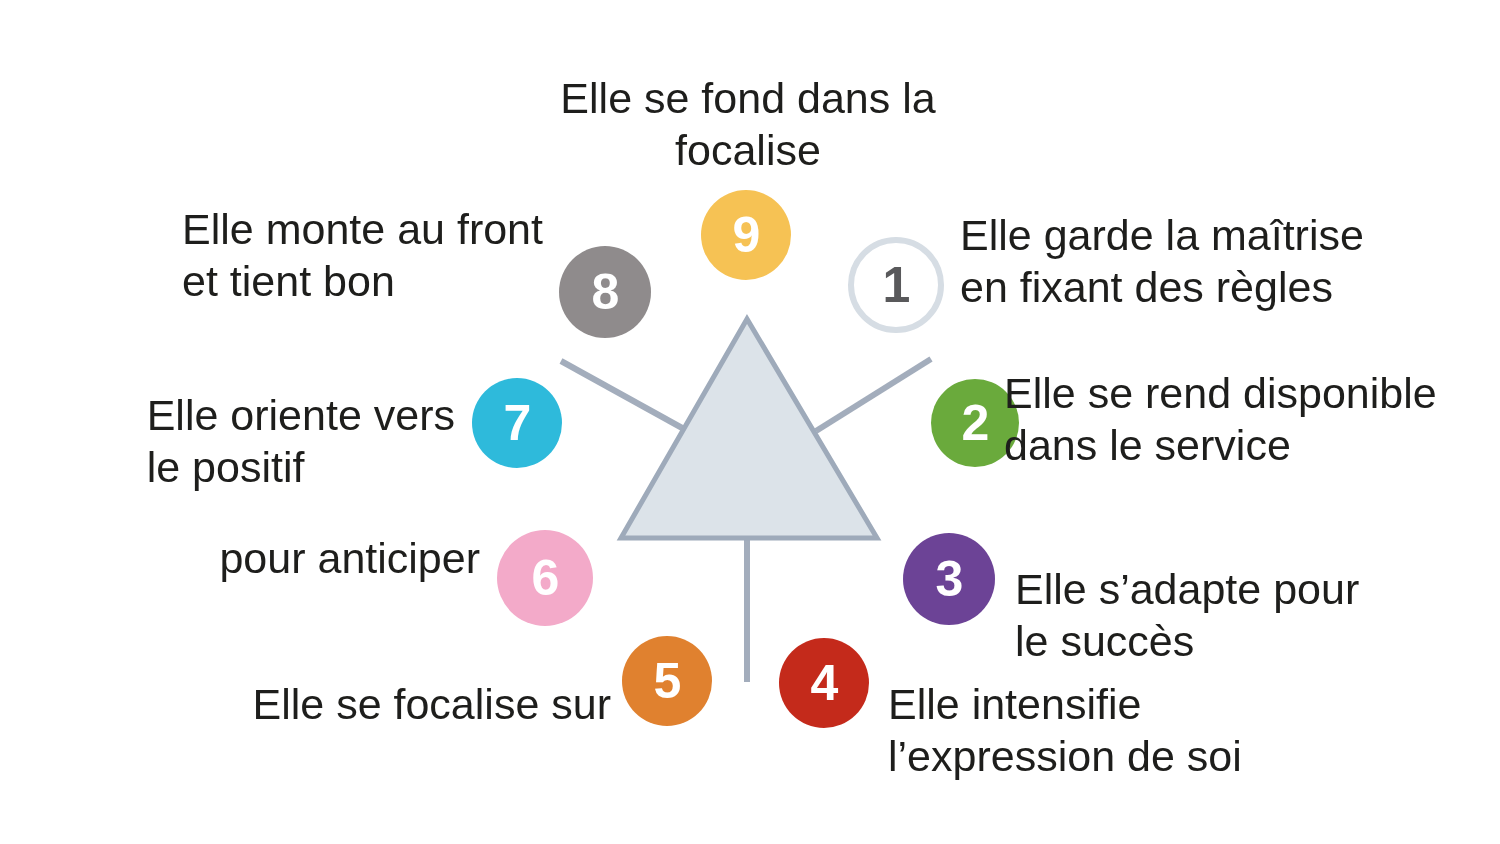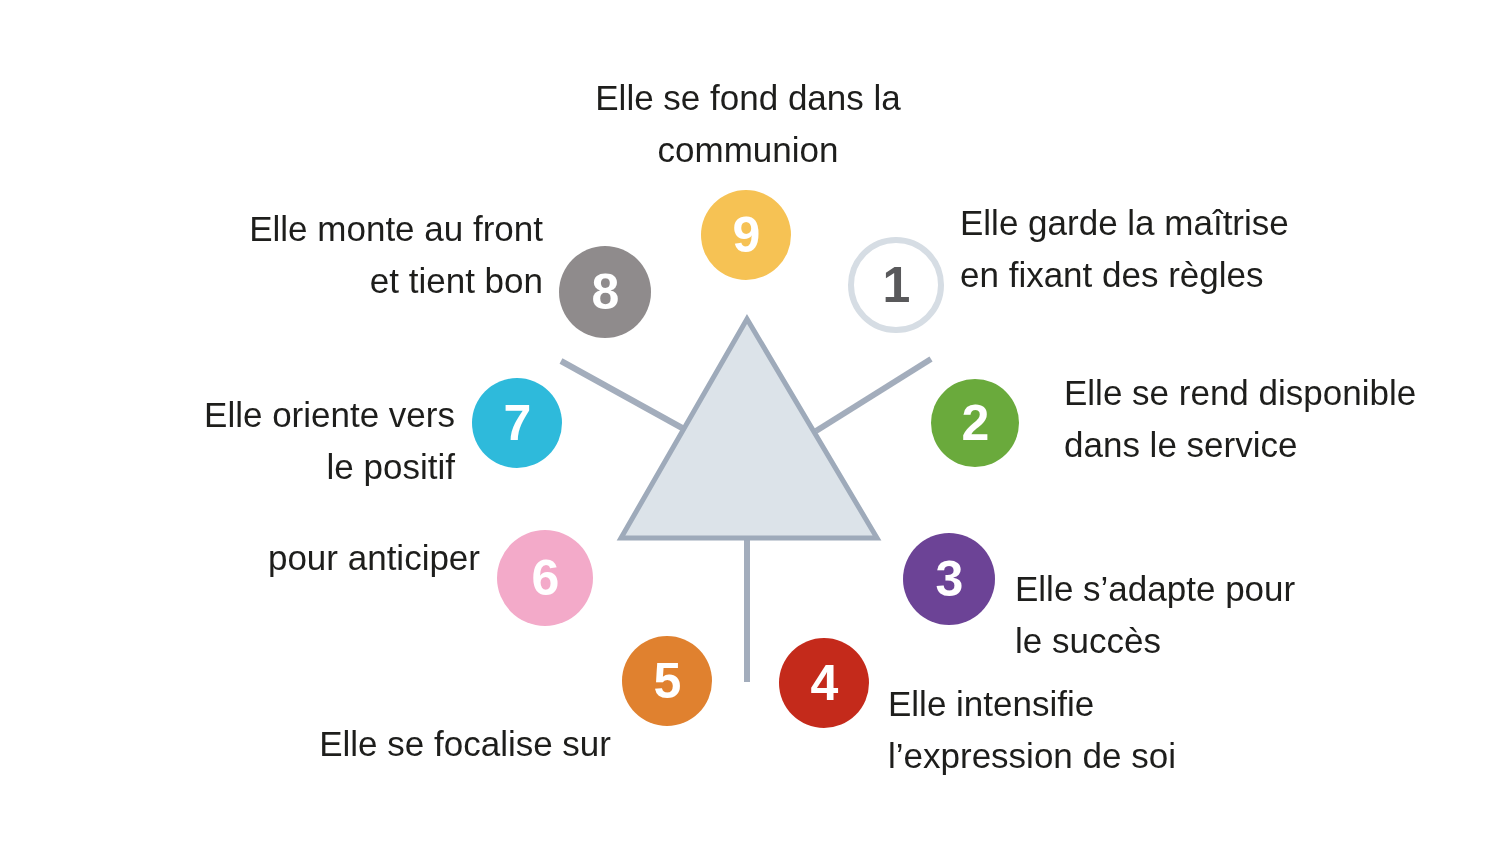--- a/index.html
+++ b/index.html
@@ -33,60 +33,60 @@
     line-height: 1;
     letter-spacing: -1px;
   }
   .badge.ring {
     background: #ffffff;
     border: 6px solid #d6dde4;
   }
   .label {
     position: absolute;
     z-index: 2;
-    font-size: 35px;
+    font-size: 43px;
     line-height: 52px;
     color: #1e1e1c;
     white-space: nowrap;
   }
-  .label.align-right { text-align: right; }
+  .label.align-right { }
   .label.align-center { text-align: center; transform: translateX(-50%); }
 </style>
 </head>
 <body>
 
 <div class="canvas">
 
   <svg class="center-svg" viewBox="0 0 1500 844">
     <line x1="561" y1="361" x2="684" y2="429" stroke-width="6" style="stroke: rgb(163, 173, 188);"></line>
     <line x1="816" y1="431" x2="931" y2="359" stroke-width="6" style="stroke: rgb(163, 173, 188);"></line>
     <line x1="747" y1="535" x2="747" y2="682" stroke-width="6" style="stroke: rgb(163, 173, 188);"></line>
     <polygon points="747,319 621,538 877,538" stroke-width="5" stroke-linejoin="miter" style="fill: rgb(220, 227, 233); stroke: rgb(158, 170, 186);"></polygon>
   </svg>
 
   <div class="badge" style="left: 701px; top: 190px; width: 90px; height: 90px; background: rgb(246, 194, 84);">
     <span class="num" style="color: rgb(255, 255, 255);">9</span>
   </div>
   <div class="label align-center" style="left:748px; top:72px;">
     <div>Elle se fond dans la</div>
-    <div>communion</div>
+    <div>focalise</div>
   </div>
 
   <div class="badge ring" style="left: 848px; top: 237px; width: 96px; height: 96px; background: rgb(255, 255, 255); border-color: rgb(214, 221, 228);">
     <span class="num" style="color: rgb(89, 89, 91);">1</span>
   </div>
-  <div class="label" style="left:960px; top:197px;">
+  <div class="label" style="left:960px; top:209px;">
     <div>Elle garde la maîtrise</div>
     <div>en fixant des règles</div>
   </div>
 
   <div class="badge" style="left: 931px; top: 379px; width: 88px; height: 88px; background: rgb(106, 170, 60);">
     <span class="num" style="color: rgb(255, 255, 255);">2</span>
   </div>
-  <div class="label" style="left:1064px; top:367px;">
+  <div class="label" style="left:1004px; top:367px;">
     <div>Elle se rend disponible</div>
     <div>dans le service</div>
   </div>
 
   <div class="badge" style="left: 903px; top: 533px; width: 92px; height: 92px; background: rgb(108, 67, 150);">
     <span class="num" style="color: rgb(255, 255, 255);">3</span>
   </div>
   <div class="label" style="left:1015px; top:532px;margin-top:31px;">
     <div>Elle s’adapte pour</div>
     <div>le succès</div>
@@ -96,21 +96,21 @@
     <span class="num" style="color: rgb(255, 255, 255);">4</span>
   </div>
   <div class="label" style="left:888px; top:678px;">
     <div>Elle intensifie</div>
     <div>l’expression de soi</div>
   </div>
 
   <div class="badge" style="left: 622px; top: 636px; width: 90px; height: 90px; background: rgb(224, 129, 47);">
     <span class="num" style="color: rgb(255, 255, 255);">5</span>
   </div>
-  <div class="label align-right" style="right:889px; top:678px;margin-top:40px;">
+  <div class="label align-right" style="right:889px; top:678px;">
     <div>Elle se focalise sur</div>
   </div>
 
   <div class="badge" style="left: 497px; top: 530px; width: 96px; height: 96px; background: rgb(243, 170, 201);">
     <span class="num" style="color: rgb(255, 255, 255);">6</span>
   </div>
   <div class="label align-right" style="right:1020px; top:532px;">
     <div>pour anticiper</div>
   </div>
 

